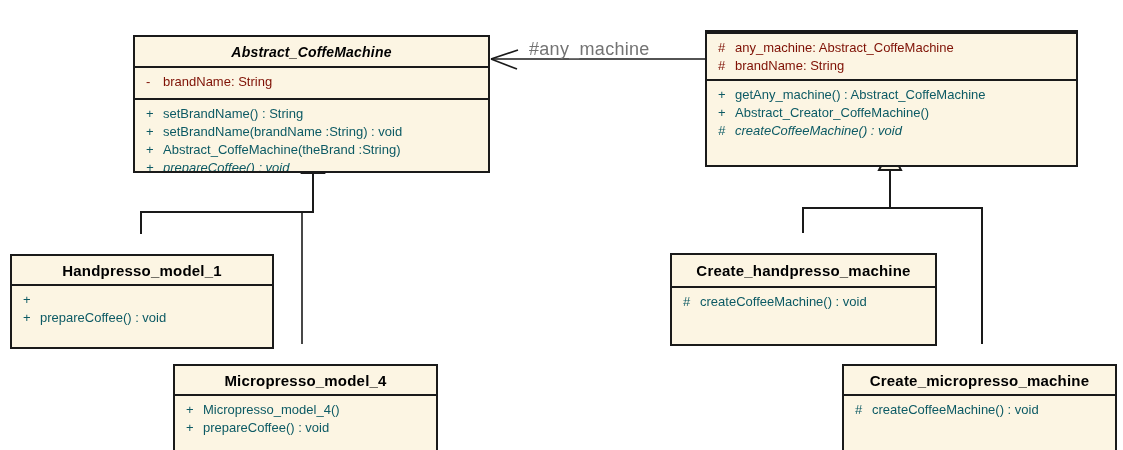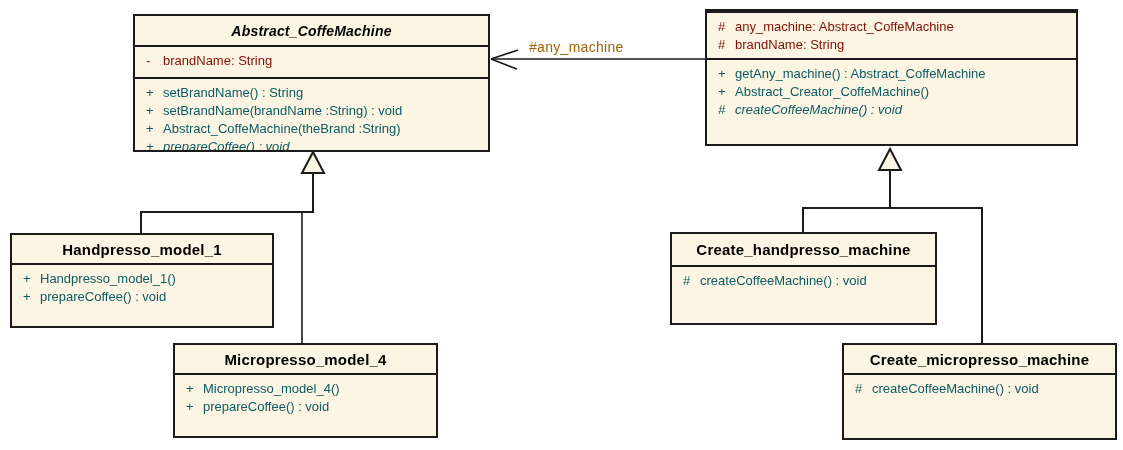--- a/index.html
+++ b/index.html
@@ -12,39 +12,39 @@
   }
   *{margin:0;padding:0;box-sizing:border-box;}
   html,body{width:1123px;height:450px;background:var(--canvas);
     font-family:"Liberation Sans", sans-serif;overflow:hidden;}
   #canvas{position:relative;width:1123px;height:450px;background:var(--canvas);}
   #edges{position:absolute;left:0;top:0;z-index:1;}
   .uml-class{
     position:absolute;z-index:2;
     background:var(--box-fill);
     border:2px solid var(--border);
-    display:flex;flex-direction:column;
+    display:flex;flex-direction:column;margin-top:21px;
   }
   .uml-title{
     flex:0 0 auto;
     display:flex;align-items:center;justify-content:center;
     font-weight:bold;font-size:15px;color:var(--title-color);
     letter-spacing:0.2px;
   }
   .uml-title.abstract{font-style:italic;font-size:14px;}
   .compartment{border-top:2px solid var(--border);flex:0 0 auto;overflow:hidden;}
   .compartment.grow{flex:1 1 auto;}
   .member{display:flex;font-size:13px;line-height:18px;white-space:nowrap;}
   .member .vis{flex:0 0 28px;padding-left:11px;}
   .attrs{color:var(--attr-color);padding-top:5px;}
   .ops{color:var(--op-color);padding-top:5px;}
   .member.italic{font-style:italic;}
   .assoc-label{
     position:absolute;z-index:3;left:529px;top:39px;
-    font-size:14px;color:#a16207;letter-spacing:0.3px;
+    font-size:18px;color:#737373;letter-spacing:0.3px;
   }
   line,polyline{stroke:var(--border);}
   polygon{fill:var(--box-fill);stroke:var(--border);stroke-width:2;}
 </style>
 </head>
 <body>
 
 <div id="canvas">
 
   <svg id="edges" width="1123" height="450" viewBox="0 0 1123 450">
@@ -127,21 +127,20 @@
         <span>createCoffeeMachine() : void</span>
       </div>
     </div>
   </div>
 
   <div class="uml-class" style="left:10px;top:233px;width:264px;height:95px">
     <div class="uml-title" style="height:28px">Handpresso_model_1</div>
     <div class="compartment ops grow">
       <div class="member">
         <span class="vis">+</span>
-        <span>Handpresso_model_1()</span>
       </div>
       <div class="member">
         <span class="vis">+</span>
         <span>prepareCoffee() : void</span>
       </div>
     </div>
   </div>
 
   <div class="uml-class" style="left:173px;top:343px;width:265px;height:95px">
     <div class="uml-title" style="height:28px">Micropresso_model_4</div>

